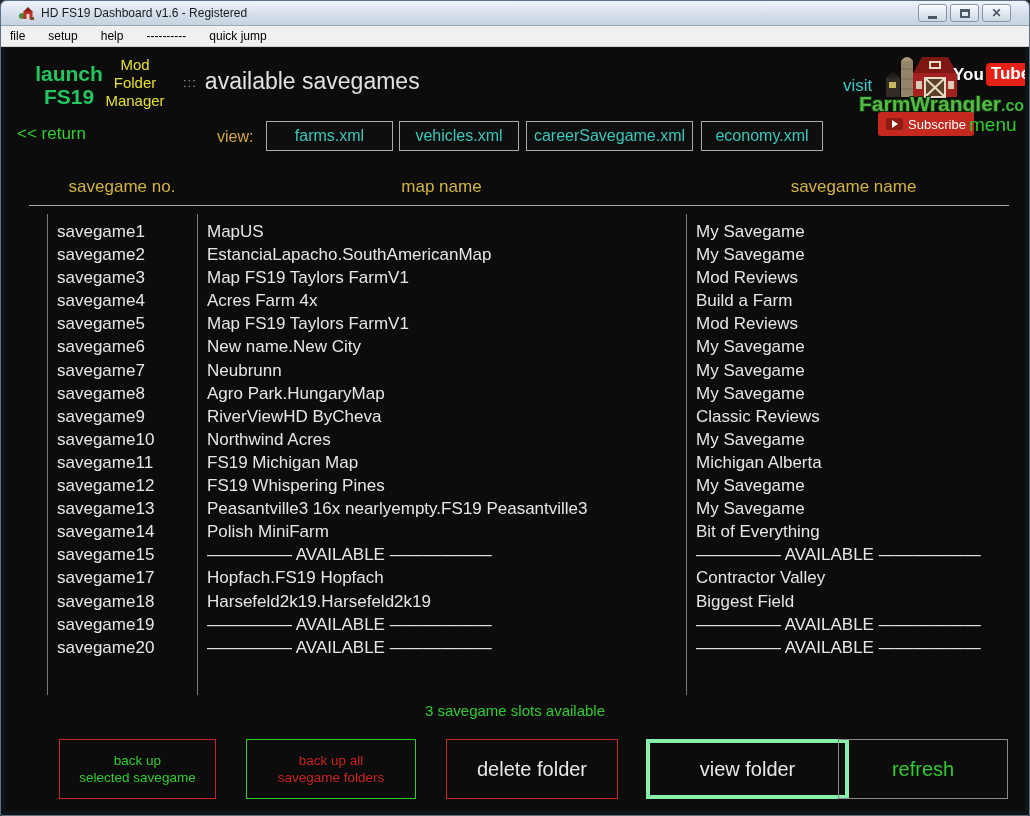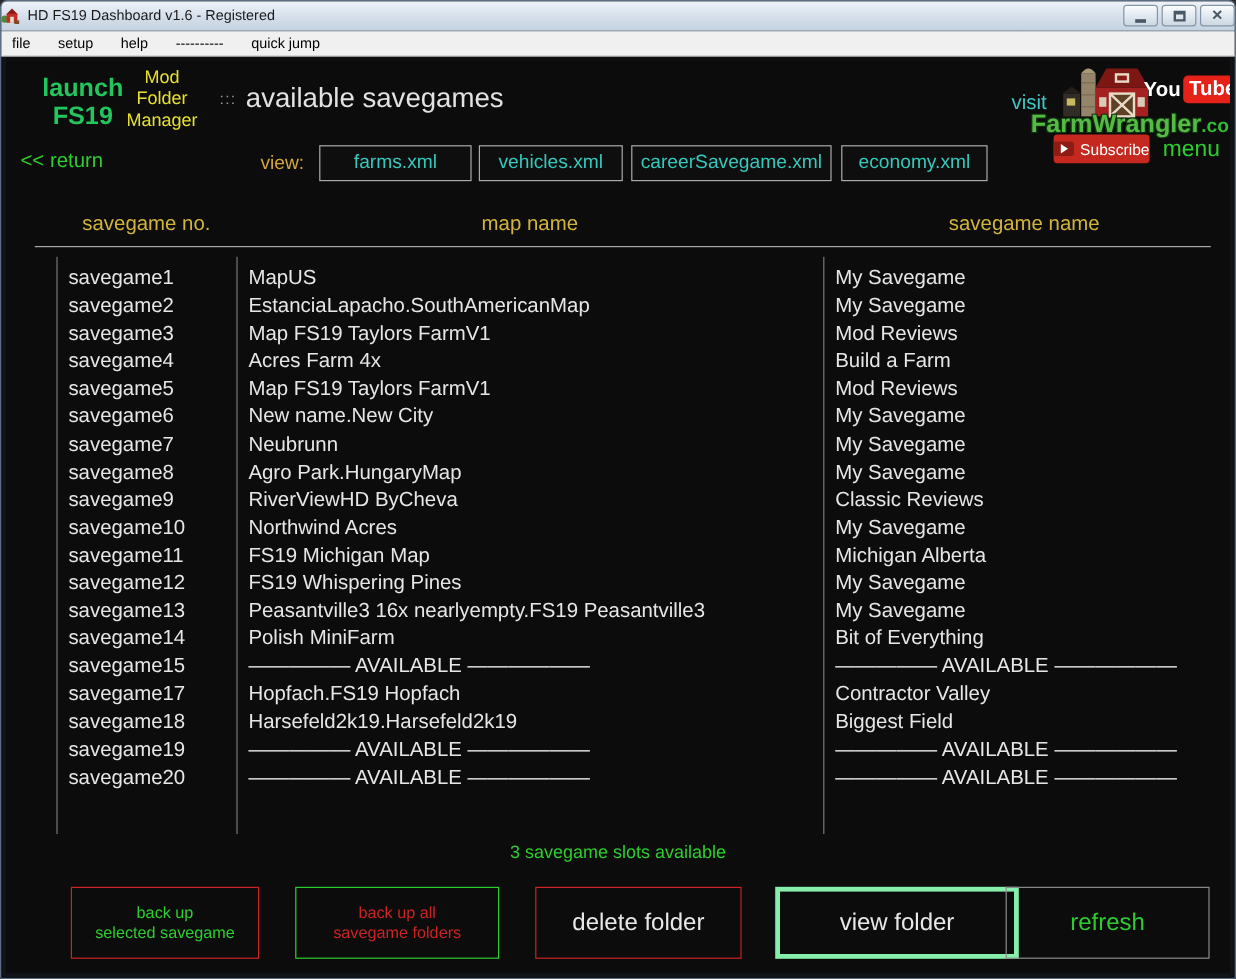--- a/index.html
+++ b/index.html
@@ -9,21 +9,21 @@
     background:#101317;
     border:1px solid #5a6f84;
     border-radius:6px 6px 2px 2px;
     overflow:hidden;
   }
   
   .titlebar{
     height:25px; display:flex; align-items:center;
     background:linear-gradient(#eef3f9,#d3dde9 60%,#c7d3e1);
     border-bottom:1px solid #98a8b8;
-    padding:0 0;
+    padding:0 18px;
   }
   .titlebar .apptitle{ font-size:12px; color:#1a1a1a; margin-left:6px; flex:1;
     white-space:nowrap; overflow:hidden; }
   .winbtn{
     width:29px; height:18px; margin-left:3px;
     border:1px solid #8696a6; border-radius:3px;
     background:linear-gradient(#fbfdfe,#e4ebf2 45%,#cdd8e3);
     display:flex; align-items:center; justify-content:center;
     cursor:default;
   }
@@ -61,21 +61,21 @@
   .xml1{ left:261px; width:127px; } .xml2{ left:394px; width:120px; }
   .xml3{ left:521px; width:167px; } .xml4{ left:696px; width:122px; }
   
   .ytlogo{ left:948px; top:15px; display:flex; align-items:center; font-size:17px; }
   .ytlogo .you{ color:#fff; font-weight:bold; }
   .ytlogo .tube{ background:#e62117; color:#fff; font-weight:bold;
     border-radius:4px; padding:1px 5px 2px; margin-left:2px; }
   .brand{ left:854px; top:44px; font-size:21px; font-weight:bold; color:#55bb44;
     text-shadow:-1px -1px 0 #123312, 1px -1px 0 #123312, -1px 1px 0 #123312, 1px 1px 0 #123312; }
   .brand .tld{ font-size:16px; font-weight:bold; color:#33bb33; text-shadow:none; }
-  .subscribe{ left:873px; top:64px; width:80px; height:24px; background:#c4281e;
+  .subscribe{ left:873px; top:64px; width:96px; height:24px; background:#c4281e;
     border-radius:3px; display:flex; align-items:center; justify-content:center;
     gap:5px; cursor:pointer; }
   .subscribe .sicon{ width:17px; height:12px; background:#8e1b14; border-radius:2px;
     display:flex; align-items:center; justify-content:center; }
   .subscribe .sicon::after{ content:""; width:0; height:0;
     border-left:6px solid #fff; border-top:4px solid transparent; border-bottom:4px solid transparent; }
   .subscribe .slabel{ color:#fff; font-size:13px; }
   
   .thead{ top:129px; font-size:17px; color:#d2b43c; text-align:center; }
   .th1{ left:42px; width:150px; } .th2{ left:192px; width:489px; } .th3{ left:681px; width:335px; }

